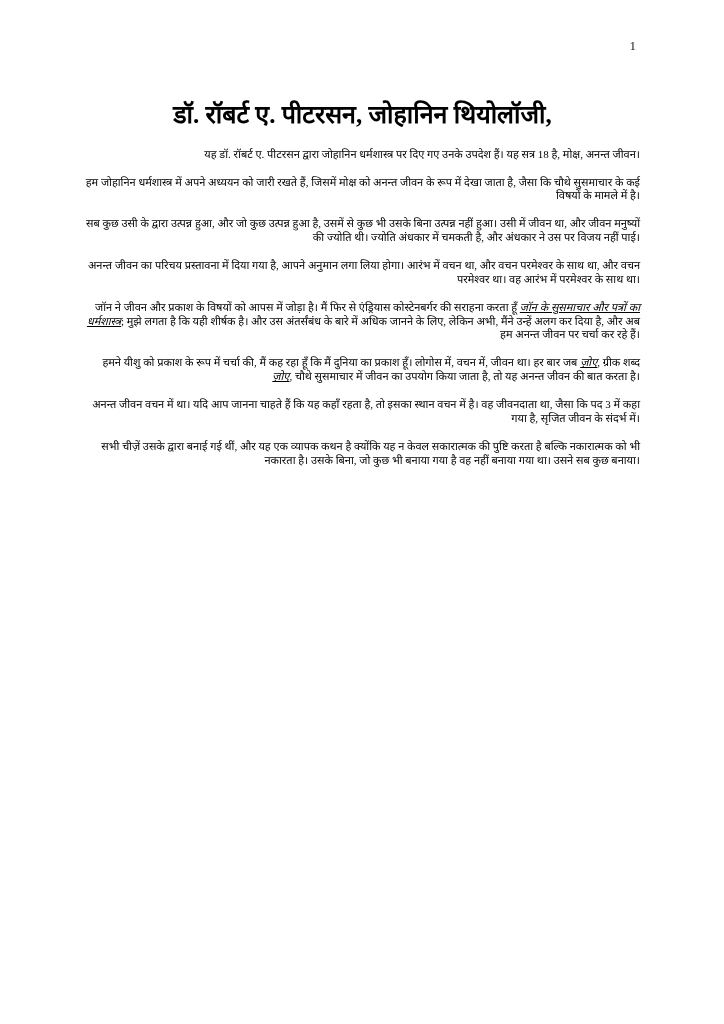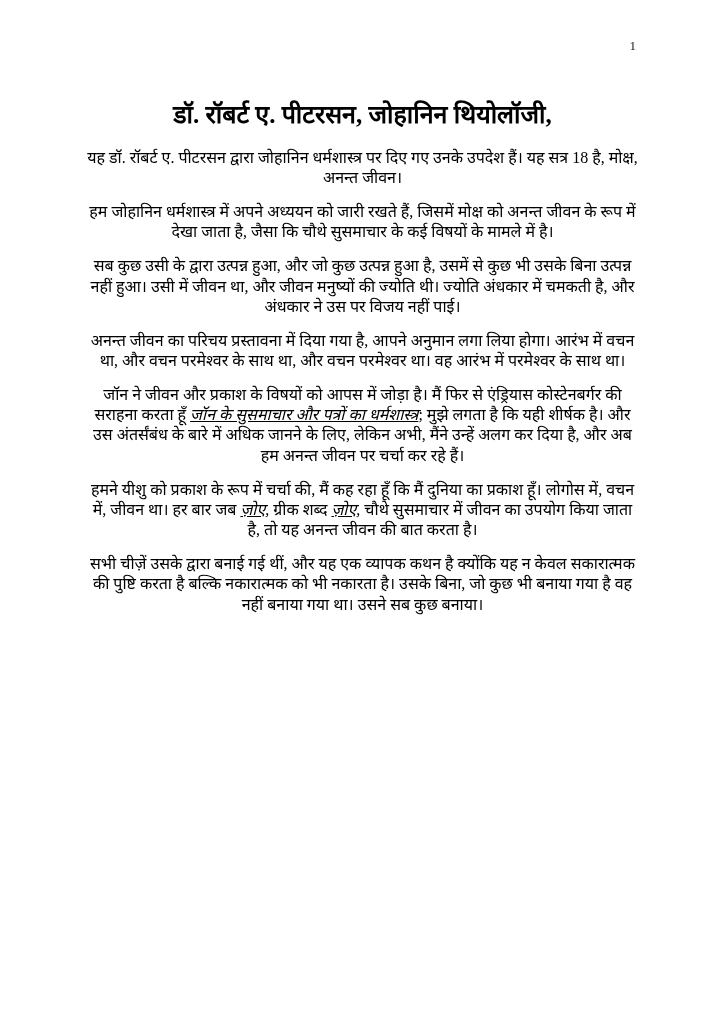--- a/index.html
+++ b/index.html
@@ -42,24 +42,24 @@
     font-weight: bold;
     line-height: 1.35;
   }
   .copyright {
     text-align: center;
     font-size: 15px;
     margin-top: 5px;
     margin-bottom: 26px;
   }
   p.body-para {
-    font-size: 16px;
+    font-size: 11px;
     line-height: 1.26;
     margin: 0 0 14px 0;
-    text-align: center;
+    text-align: right;
   }
   .italic {
     font-style: italic;
     text-decoration: underline;
   }
 </style>
 </head>
 <body>
 
 <div class="page">
@@ -78,19 +78,20 @@
     <p class="body-para">हम जोहानिन धर्मशास्त्र में अपने अध्ययन को जारी रखते हैं, जिसमें मोक्ष को अनन्त जीवन के रूप में देखा जाता है, जैसा कि चौथे सुसमाचार के कई विषयों के मामले में है।</p>
 
     <p class="body-para">सब कुछ उसी के द्वारा उत्पन्न हुआ, और जो कुछ उत्पन्न हुआ है, उसमें से कुछ भी उसके बिना उत्पन्न नहीं हुआ। उसी में जीवन था, और जीवन मनुष्यों की ज्योति थी। ज्योति अंधकार में चमकती है, और अंधकार ने उस पर विजय नहीं पाई।</p>
 
     <p class="body-para">अनन्त जीवन का परिचय प्रस्तावना में दिया गया है, आपने अनुमान लगा लिया होगा। आरंभ में वचन था, और वचन परमेश्वर के साथ था, और वचन परमेश्वर था। वह आरंभ में परमेश्वर के साथ था।</p>
 
     <p class="body-para"><span>जॉन ने जीवन और प्रकाश के विषयों को आपस में जोड़ा है। मैं फिर से एंड्रियास कोस्टेनबर्गर की सराहना करता हूँ </span><span class="italic">जॉन के सुसमाचार और पत्रों का धर्मशास्त्र</span><span>; मुझे लगता है कि यही शीर्षक है। और उस अंतर्संबंध के बारे में अधिक जानने के लिए, लेकिन अभी, मैंने उन्हें अलग कर दिया है, और अब हम अनन्त जीवन पर चर्चा कर रहे हैं।</span></p>
 
     <p class="body-para"><span>हमने यीशु को प्रकाश के रूप में चर्चा की, मैं कह रहा हूँ कि मैं दुनिया का प्रकाश हूँ। लोगोस में, वचन में, जीवन था। हर बार जब </span><span class="italic">ज़ोए</span><span>, ग्रीक शब्द </span><span class="italic">ज़ोए</span><span>, चौथे सुसमाचार में जीवन का उपयोग किया जाता है, तो यह अनन्त जीवन की बात करता है।</span></p>
 
+    <p class="body-para">अनन्त जीवन वचन में था। यदि आप जानना चाहते हैं कि यह कहाँ रहता है, तो इसका स्थान वचन में है। वह जीवनदाता था, जैसा कि पद 3 में कहा गया है, सृजित जीवन के संदर्भ में।</p>
 
     <p class="body-para">सभी चीज़ें उसके द्वारा बनाई गई थीं, और यह एक व्यापक कथन है क्योंकि यह न केवल सकारात्मक की पुष्टि करता है बल्कि नकारात्मक को भी नकारता है। उसके बिना, जो कुछ भी बनाया गया है वह नहीं बनाया गया था। उसने सब कुछ बनाया।</p>
 
 
 
   </div>
 </div>
 
 </body></html>

